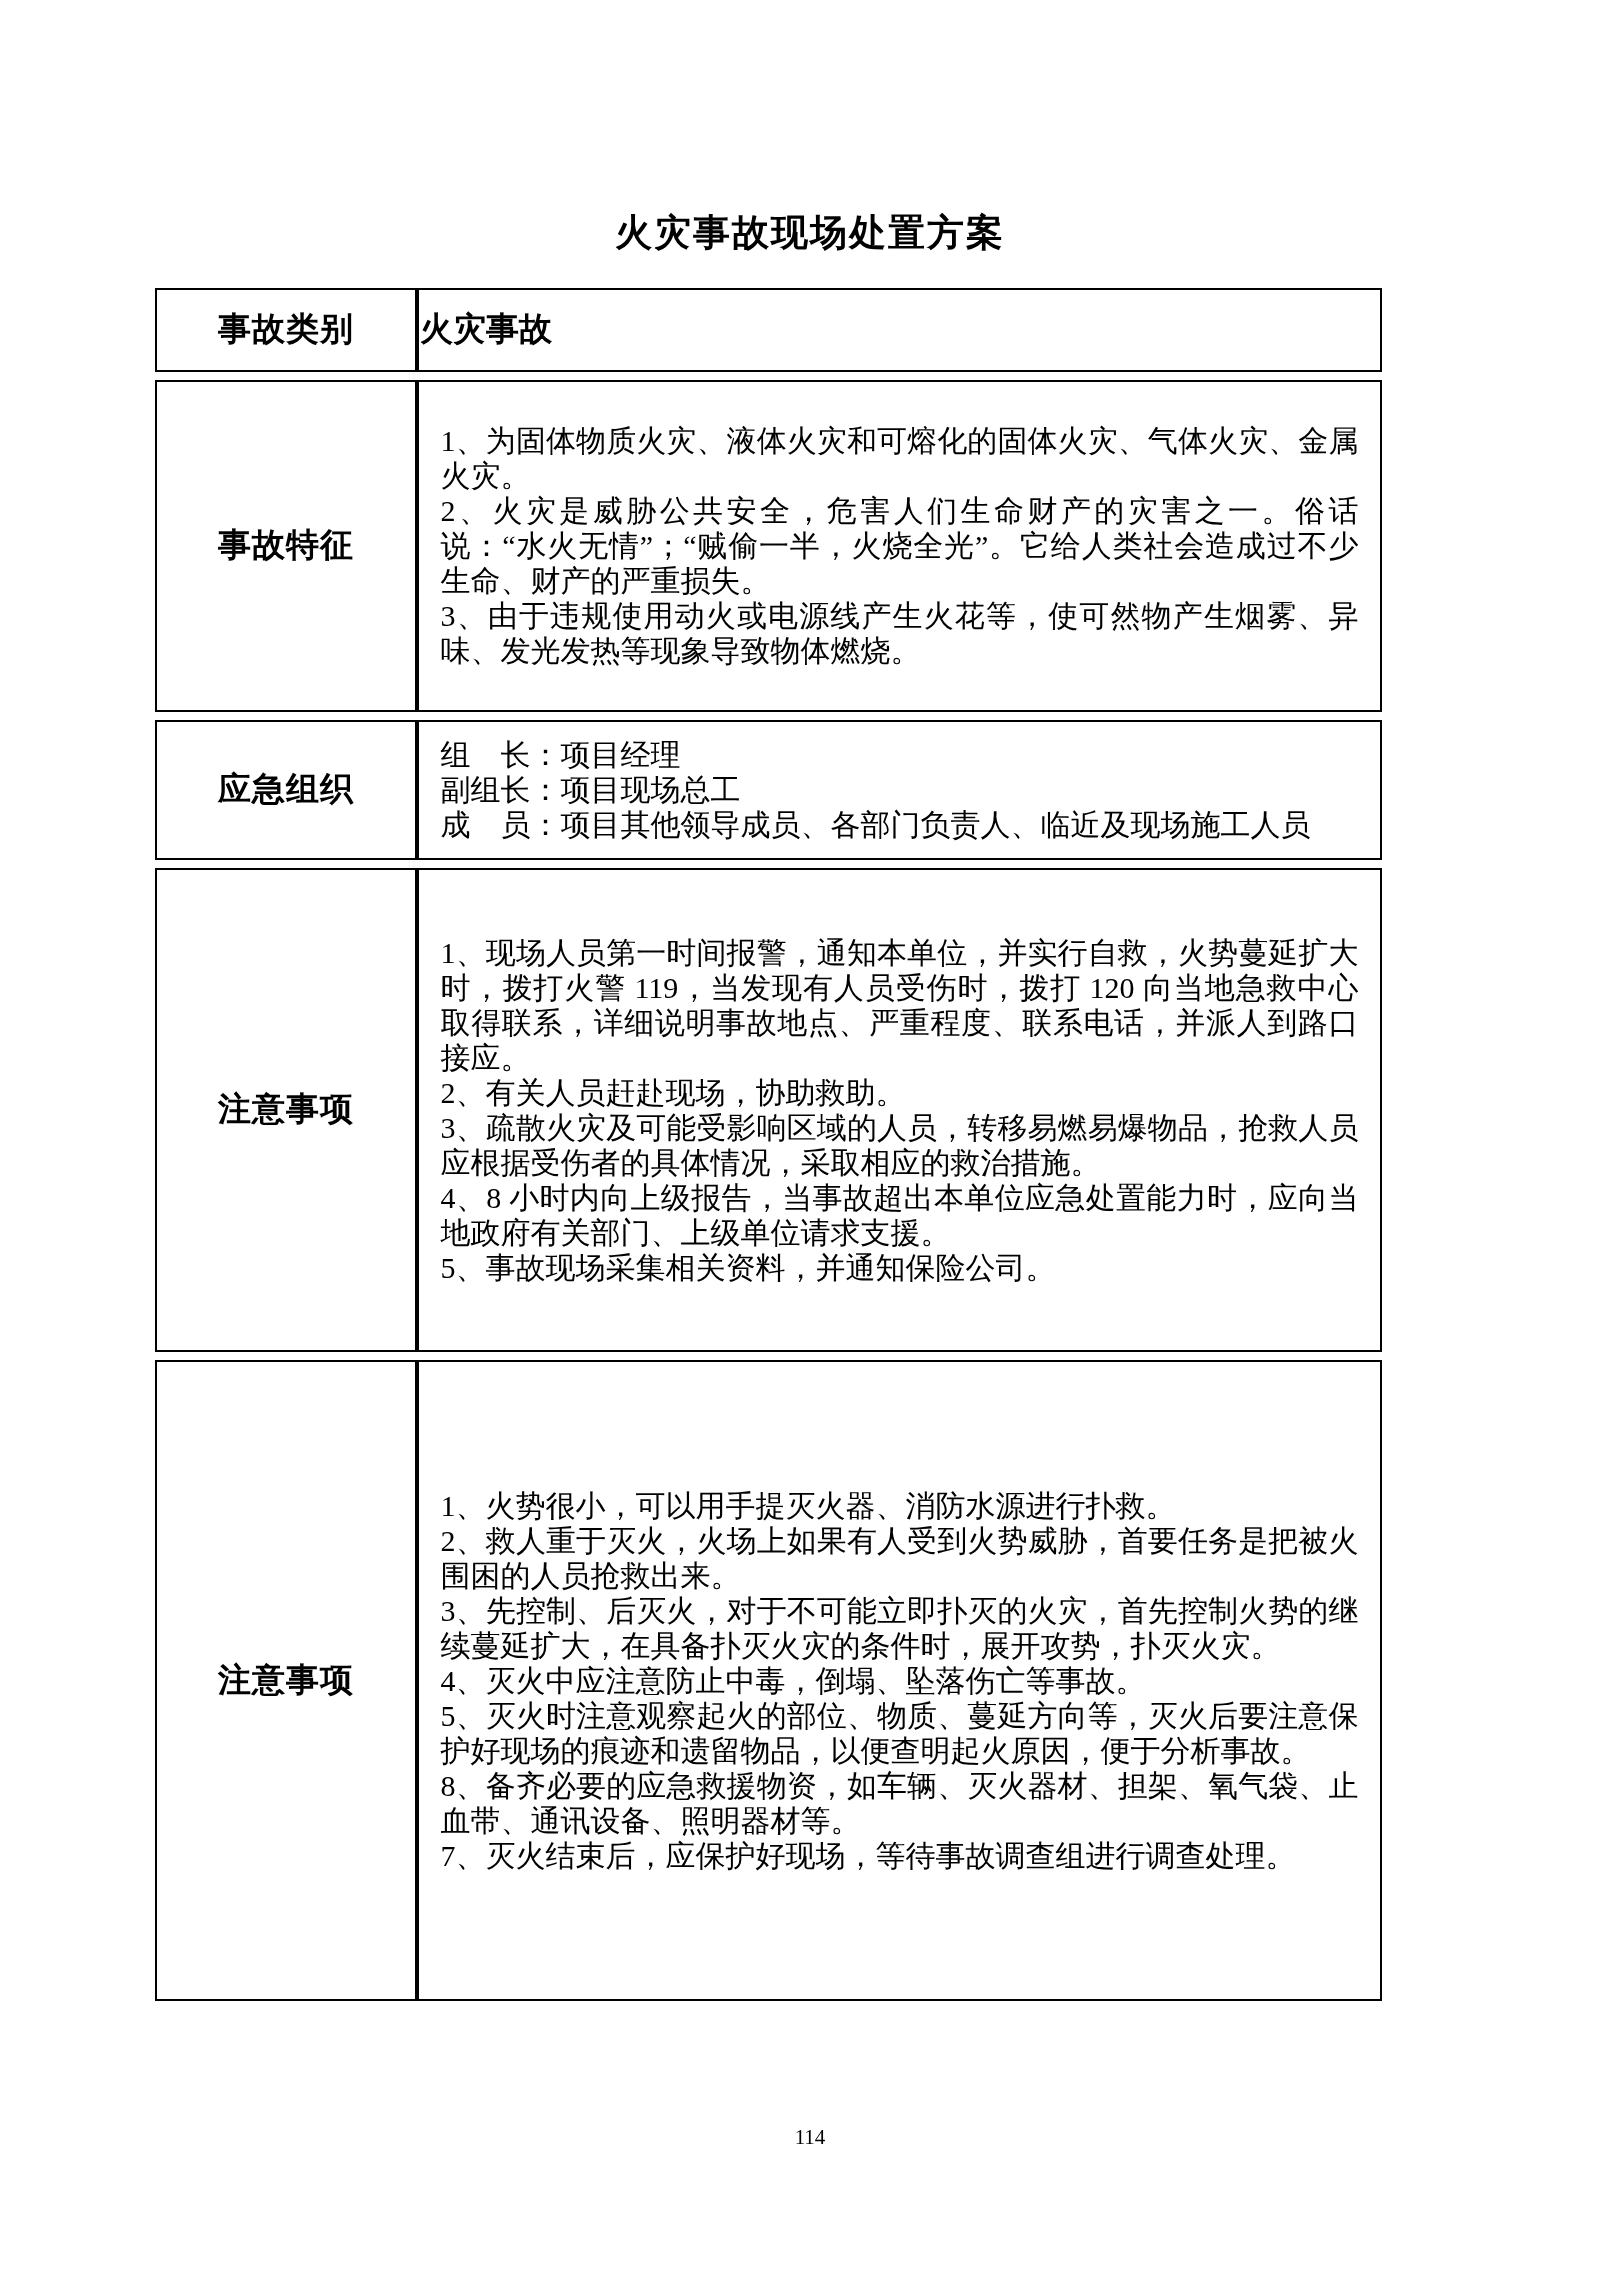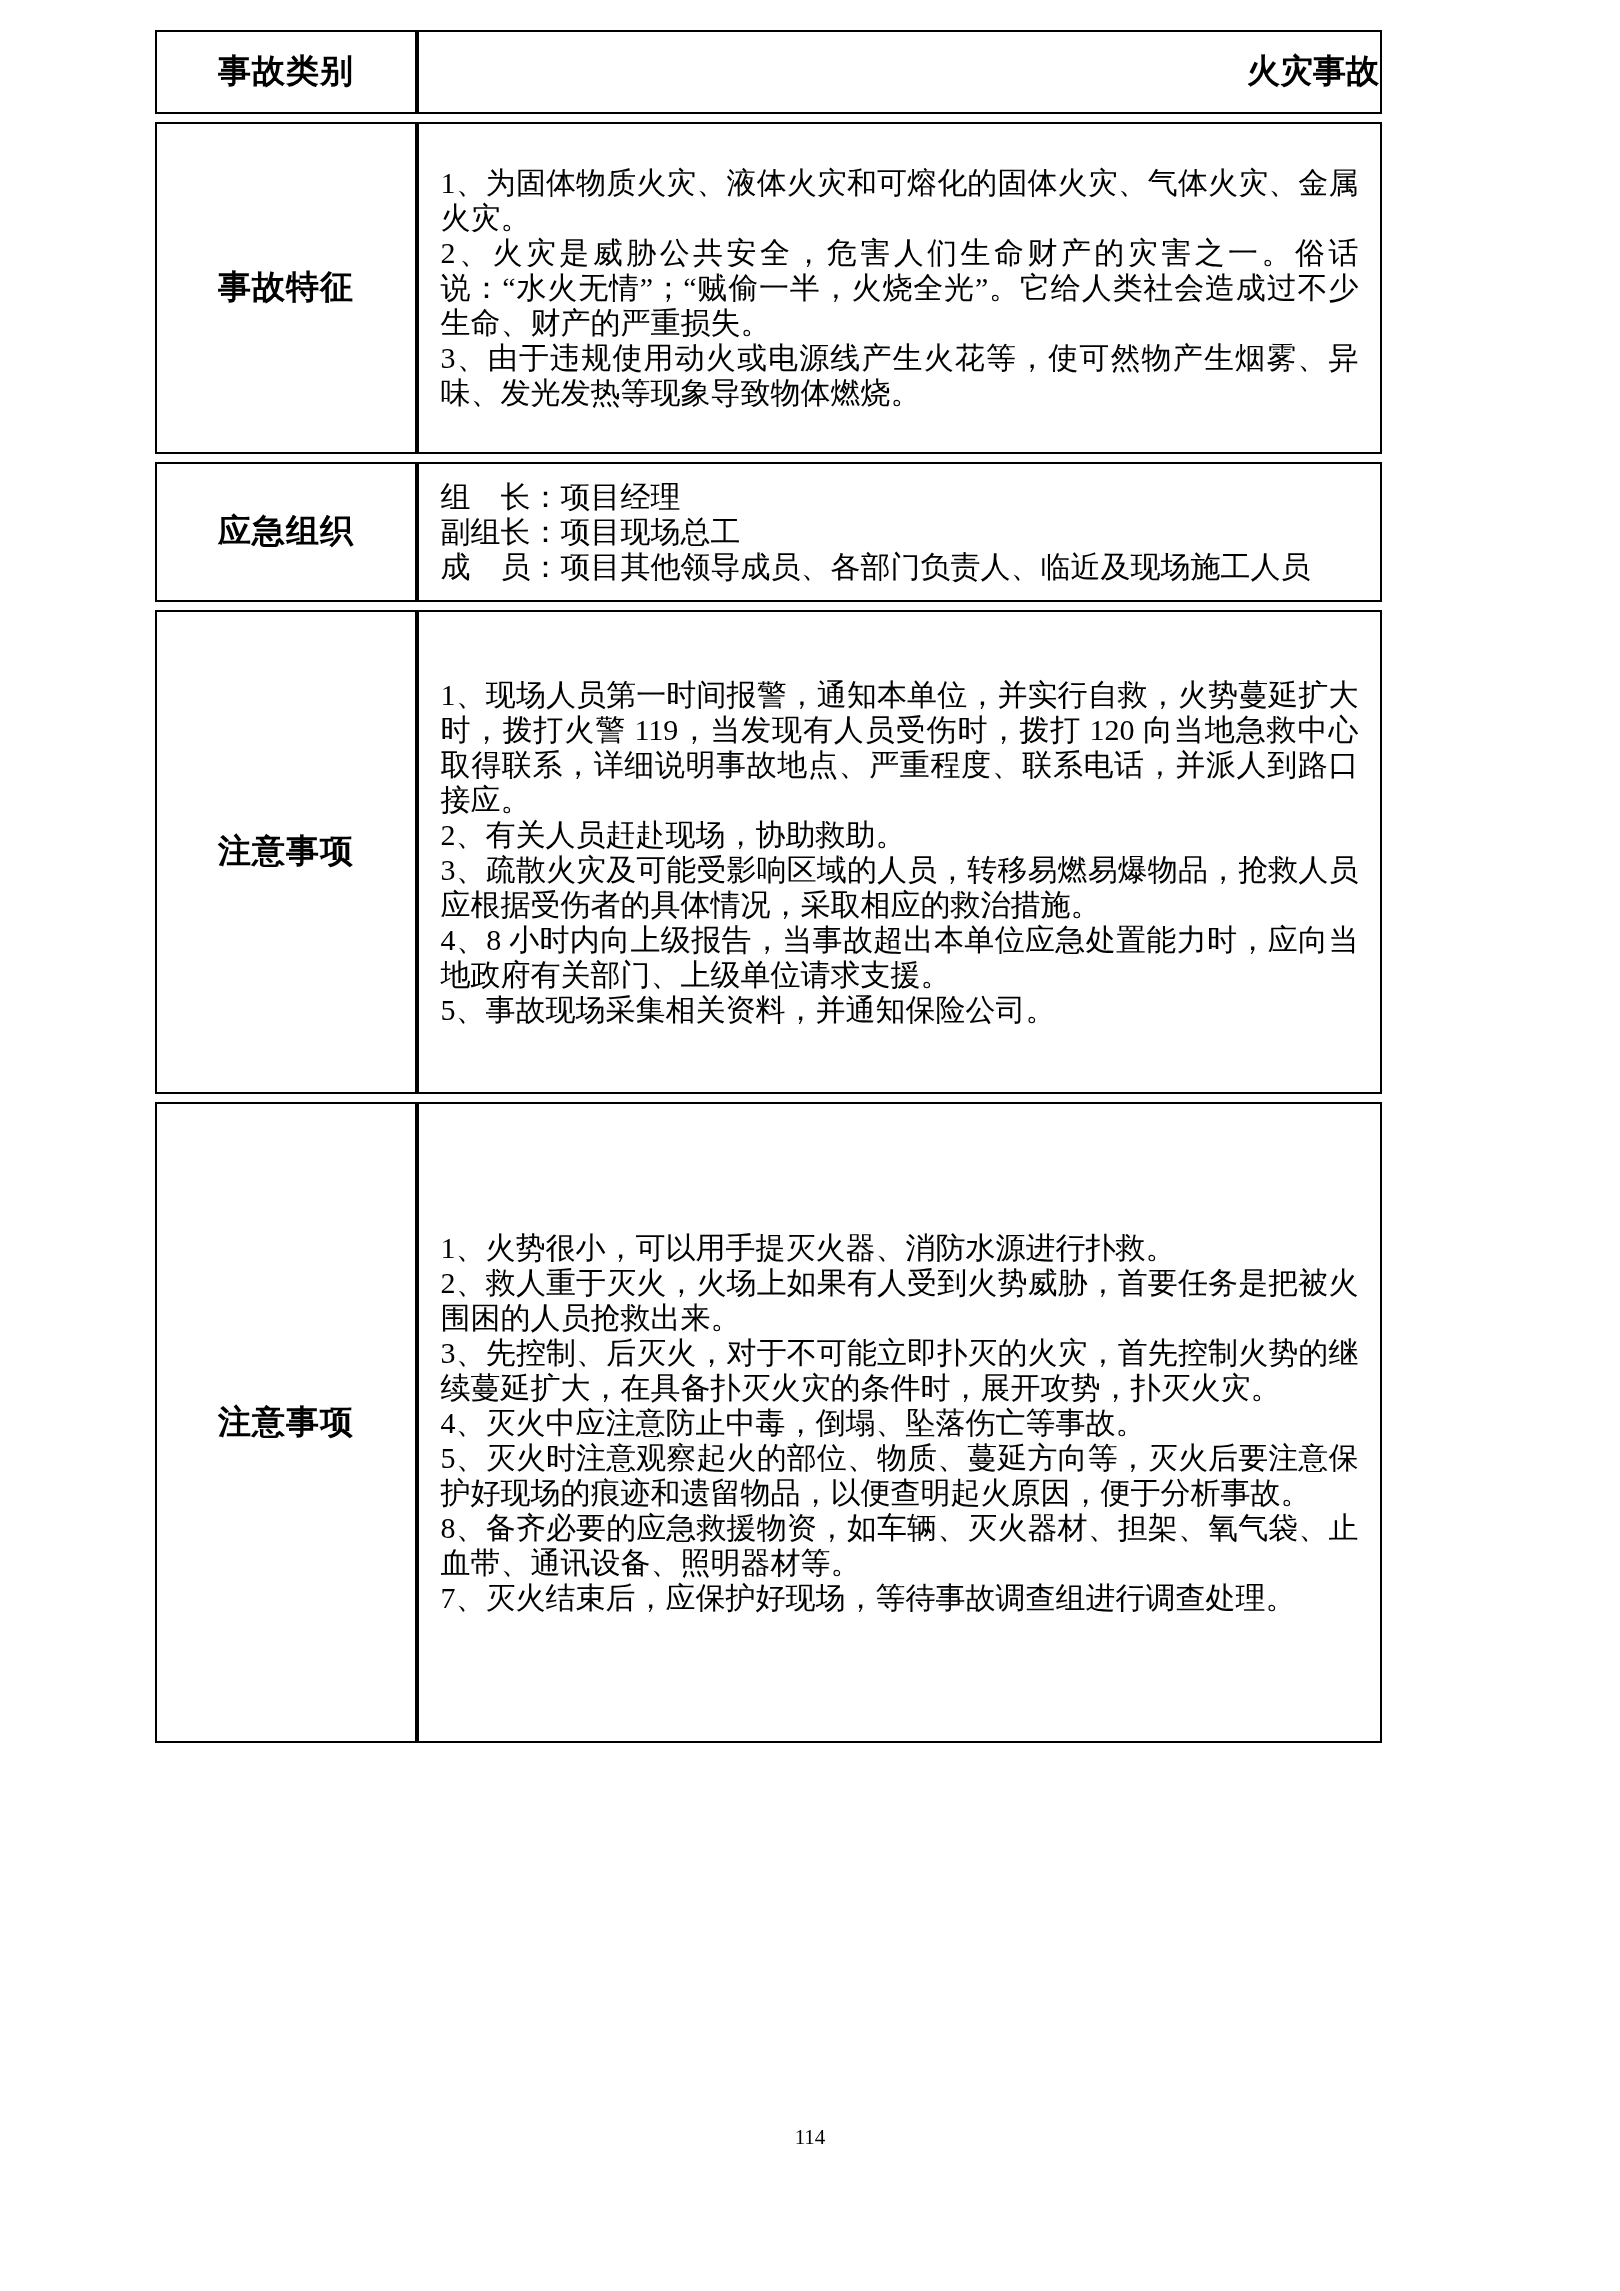--- a/index.html
+++ b/index.html
@@ -42,21 +42,21 @@
   }
   .label-cell {
     width: 262px;
     text-align: center;
     font-size: 33px;
     font-weight: 700;
     letter-spacing: 1px;
   }
   .value-cell {
     width: 965px;
-    text-align: right;
+    text-align: left;
     font-size: 33px;
     font-weight: 700;
   }
   .content-cell {
     width: 965px;
     padding: 11.8px 21.6px;
     font-size: 30px;
   }
   .content-cell .para {
     text-align: justify;
@@ -76,20 +76,21 @@
     text-align: center;
     font-size: 21px;
     margin-top: 12px;
   }
 </style>
 </head>
 <body>
 
 <div class="page">
 
+  <h1 class="doc-title">火灾事故现场处置方案</h1>
 
   <table class="plan-table">
     <tbody>
       <tr class="r-header">
         <td class="label-cell">事故类别</td>
         <td class="value-cell">火灾事故</td>
       </tr>
 
       <tr class="r-feature">
         <td class="label-cell">事故特征</td>

